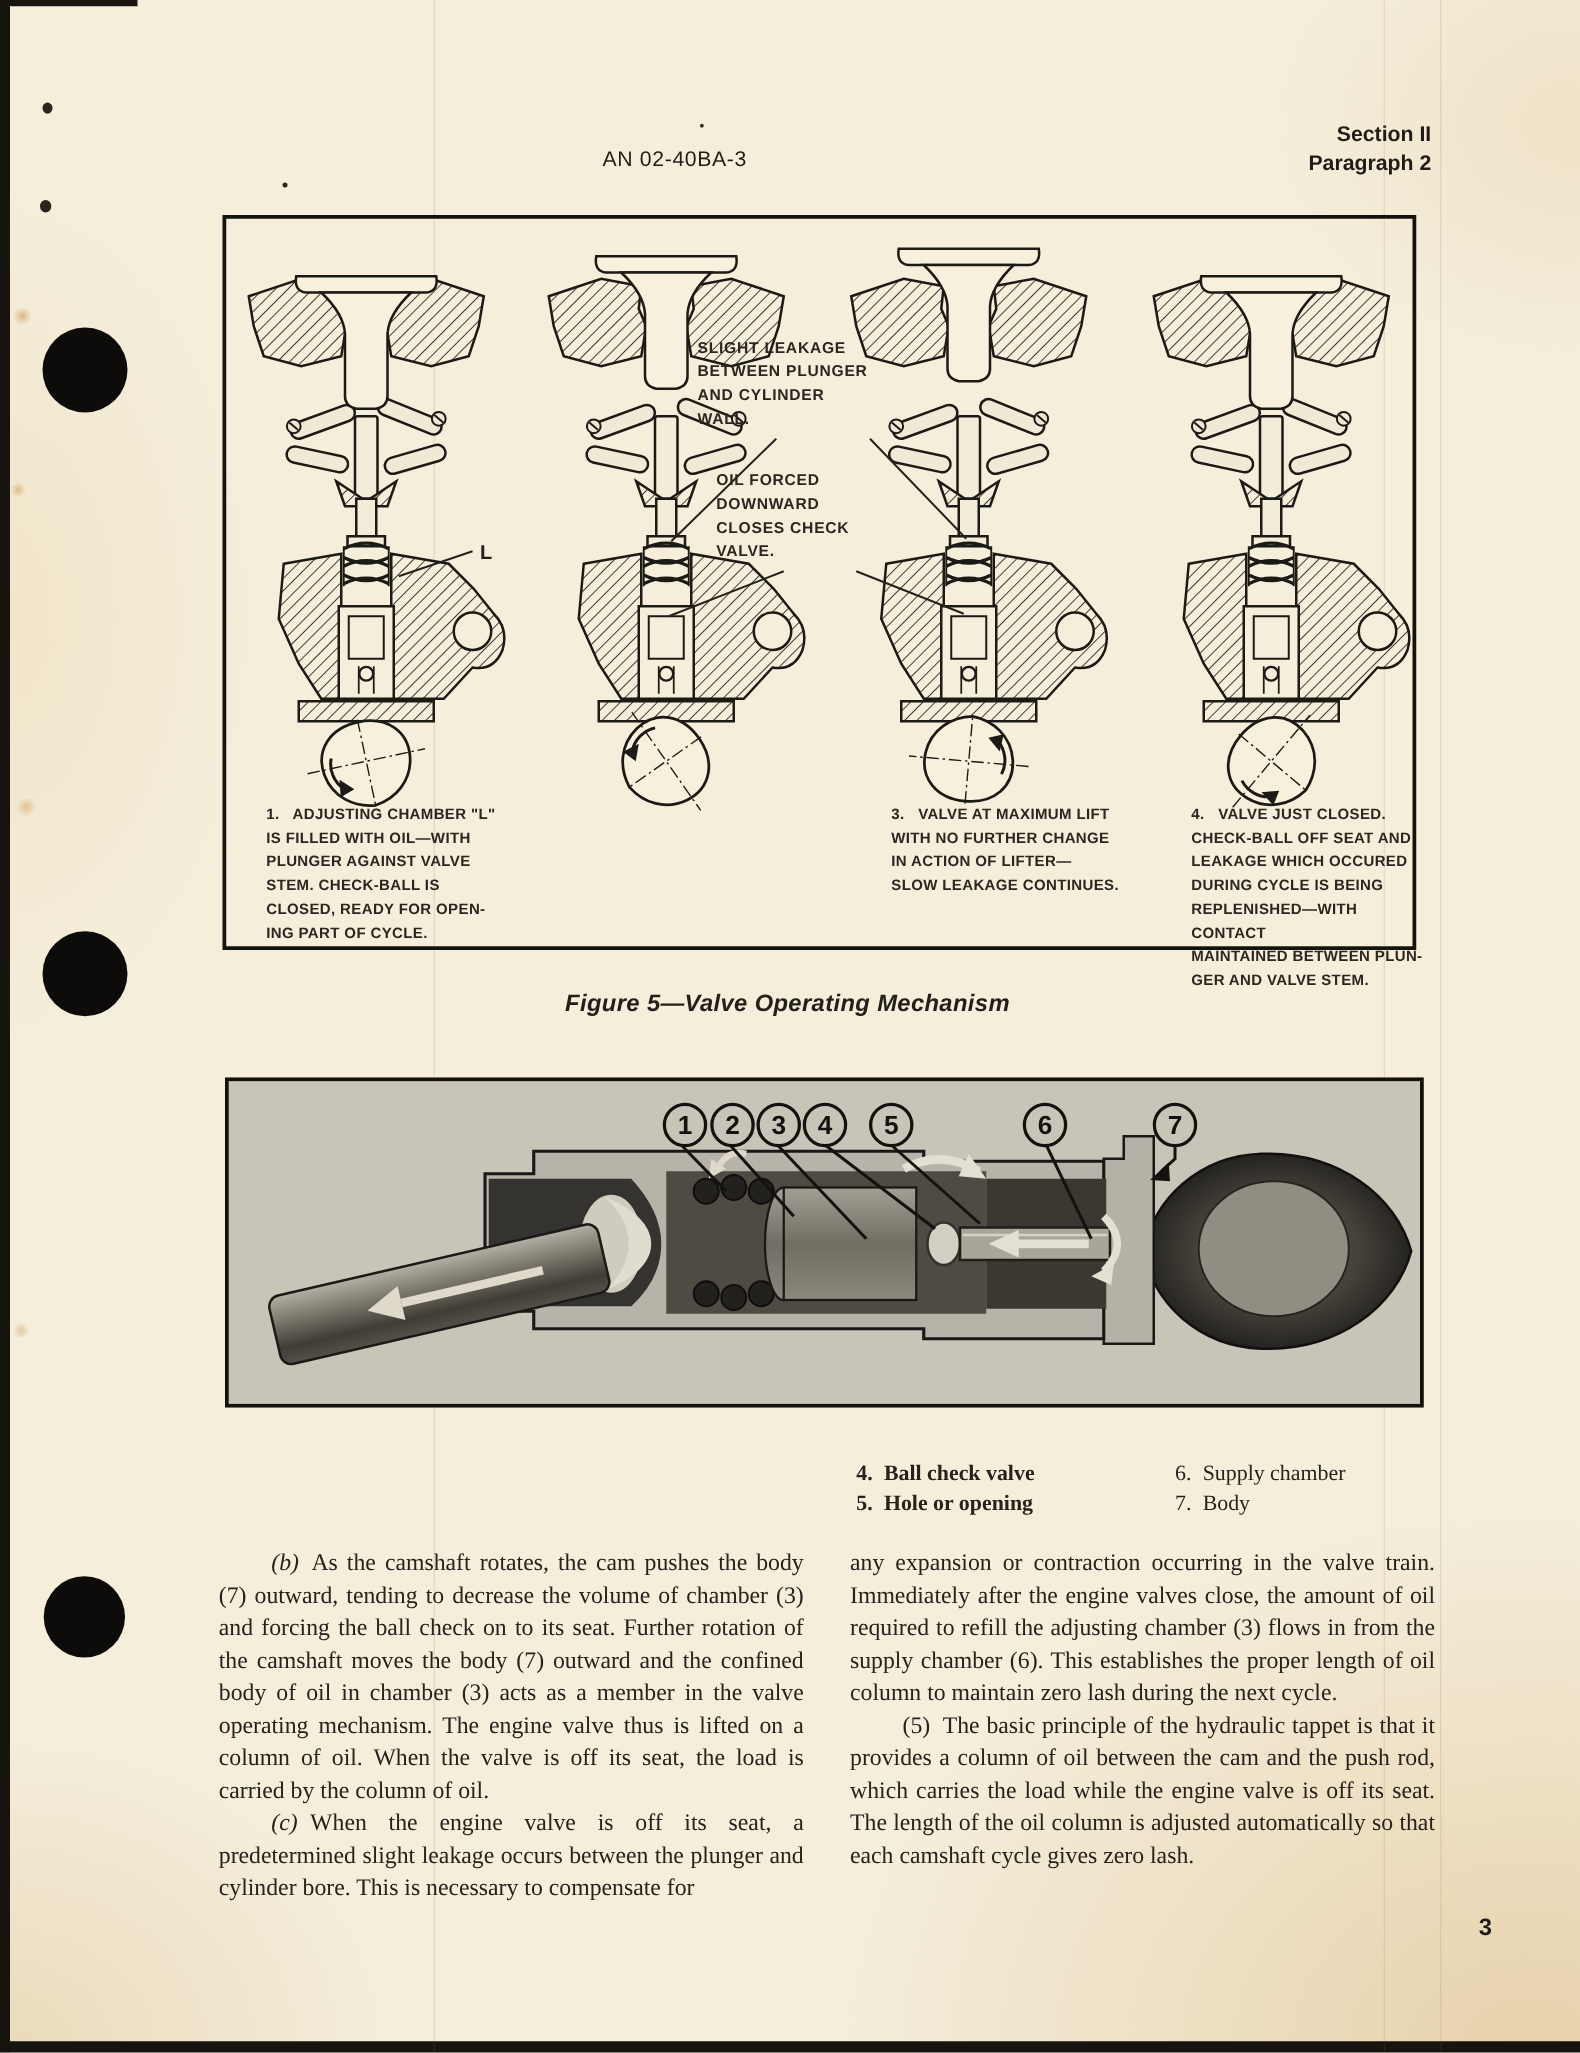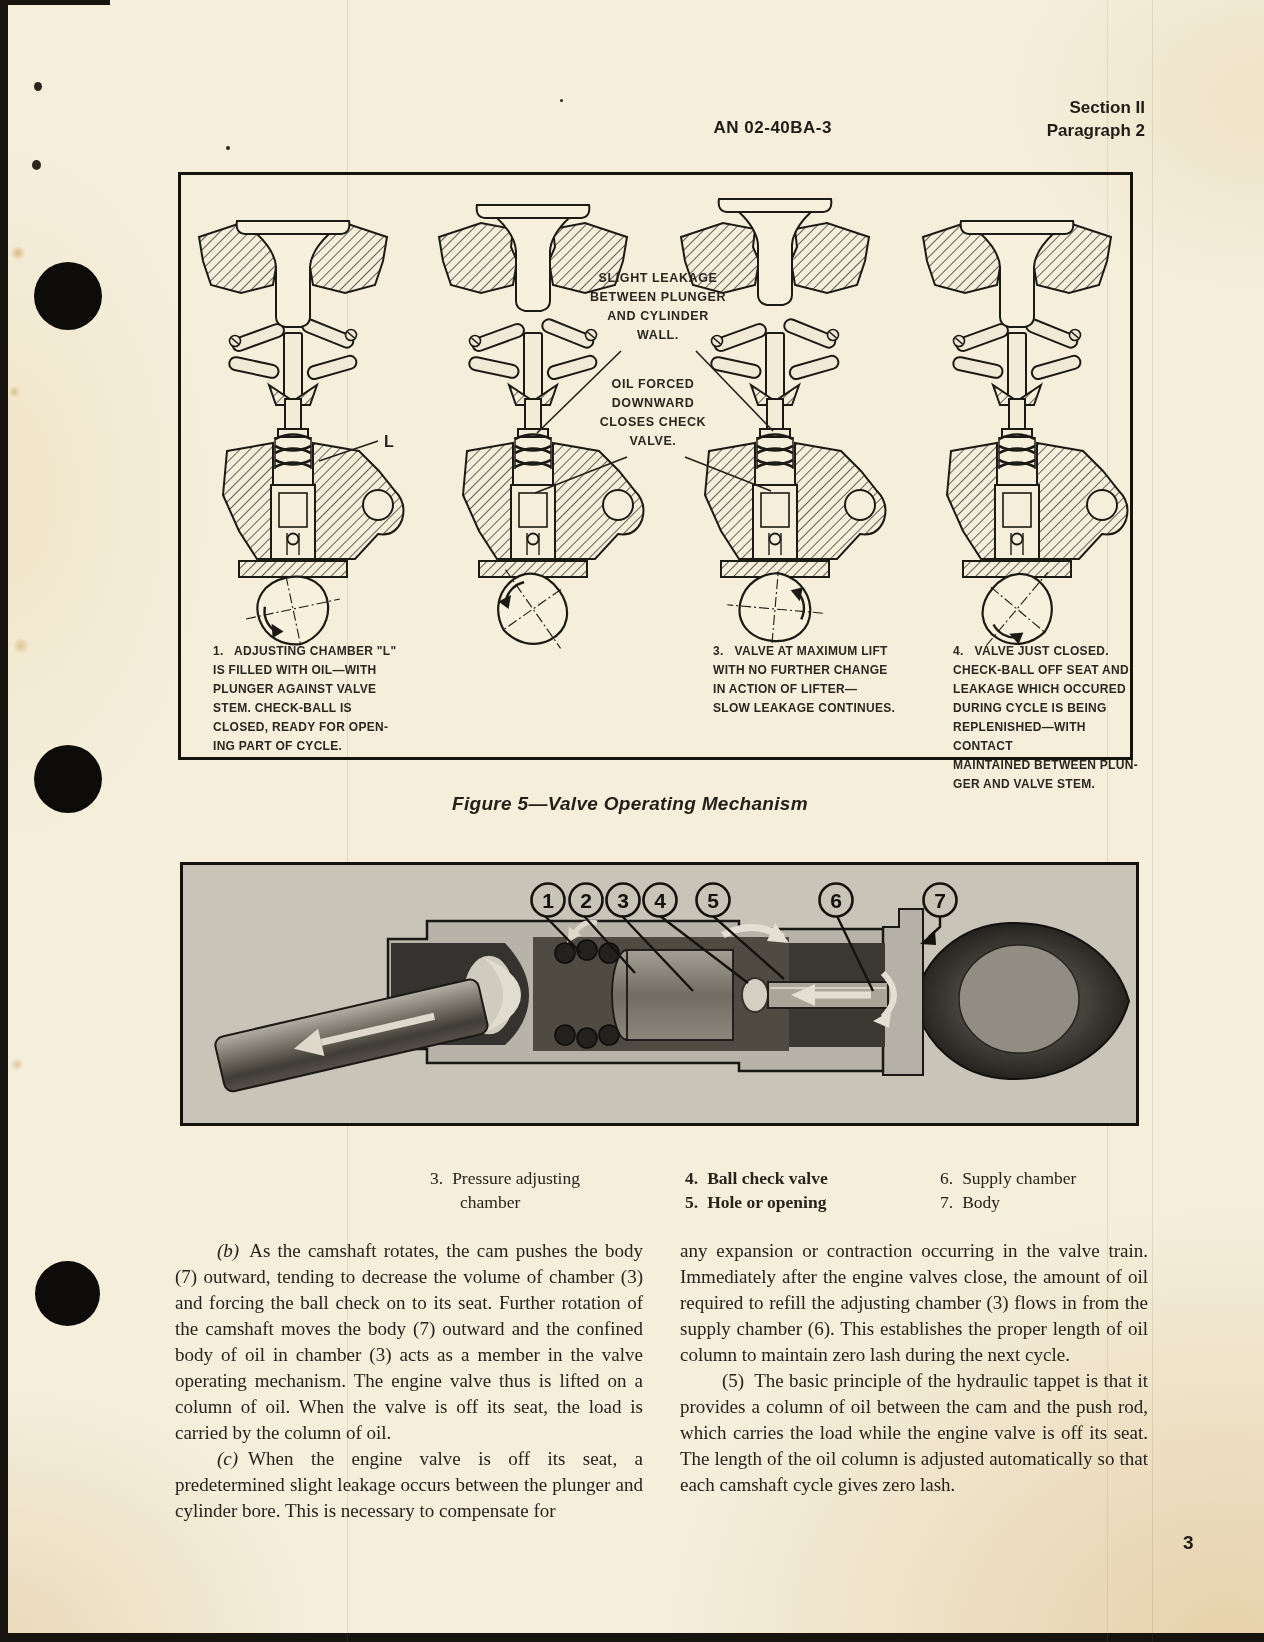--- a/index.html
+++ b/index.html
@@ -14,29 +14,29 @@
     font-family:"Liberation Serif", serif;color:#24211b;
   }
   .edge-left{position:absolute;left:0;top:0;width:8px;height:100%;background:#17140f;}
   .edge-bottom{position:absolute;left:0;bottom:0;width:100%;height:9px;background:#17140f;}
   .edge-topleft{position:absolute;left:0;top:0;width:110px;height:5px;background:#17140f;}
   .crease{position:absolute;top:0;width:1px;height:100%;background:rgba(150,110,55,0.16);}
   .punch{position:absolute;background:#0d0c0a;border-radius:50%;}
   .fox{position:absolute;border-radius:50%;}
   .inkdot{position:absolute;background:#2b251d;border-radius:50%;}
 
-  .hdr-doc{position:absolute;left:482px;top:118px;width:350px;text-align:right;
-    font-family:"Liberation Sans",sans-serif;font-weight:bold;font-size:17px;letter-spacing:.5px;color:#201d18;}
+  .hdr-doc{position:absolute;left:482px;top:118px;width:350px;text-align:left;
+    font-family:"Liberation Sans",sans-serif;font-weight:normal;font-size:17px;letter-spacing:.5px;color:#201d18;}
   .hdr-right{position:absolute;left:940px;top:96px;width:205px;text-align:right;
     font-family:"Liberation Sans",sans-serif;font-weight:bold;font-size:17px;line-height:23px;color:#201d18;}
 
   .fig5{position:absolute;left:178px;top:172px;width:949px;height:582px;border:3px solid #15130e;}
   .fig5 svg{position:absolute;left:0;top:0;}
   .anno{position:absolute;font-family:"Liberation Sans",sans-serif;font-weight:bold;
-    font-size:12.5px;line-height:19px;letter-spacing:.6px;text-align:center;color:#2a2620;white-space:pre-wrap;}
+    font-size:12.5px;line-height:19px;letter-spacing:.6px;color:#2a2620;white-space:pre-wrap;}
   .lbl-sl{left:377px;top:94px;width:200px;}
   .lbl-of{left:392px;top:200px;width:160px;}
   .step{position:absolute;top:467px;font-family:"Liberation Sans",sans-serif;font-weight:bold;
     font-size:12px;line-height:19px;letter-spacing:.3px;color:#2a2620;white-space:pre-wrap;text-align:left;}
   .cap1{left:32px;width:200px;} .cap2{left:288px;width:196px;} .cap3{left:532px;width:196px;} .cap4{left:772px;width:186px;}
 
   .figcap{position:absolute;text-align:center;font-family:"Liberation Sans",sans-serif;
     font-weight:bold;font-style:italic;font-size:19px;color:#23201a;letter-spacing:.3px;}
   .figcap5{left:300px;top:793px;width:660px;}
   .figcap6{left:250px;top:1131px;width:760px;}
@@ -336,23 +336,20 @@
         <text x="440" y="42.5">3</text>
         <text x="477" y="42.5">4</text>
         <text x="530" y="42.5">5</text>
         <text x="653" y="42.5">6</text>
         <text x="757" y="42.5">7</text>
       </g>
     </svg>
   </div>
 
 
-  <div class="legend-col leg2">
-    <div class="leg-item"><span class="leg-num">3.</span><span>Pressure adjusting chamber</span></div>
-  </div>
   <div class="legend-col leg3">
     <div class="leg-item"><span class="leg-num">4.</span><span>Ball check valve</span></div>
     <div class="leg-item"><span class="leg-num">5.</span><span>Hole or opening</span></div>
   </div>
   <div class="legend-col leg4">
     <div class="leg-item"><span class="leg-num">6.</span><span>Supply chamber</span></div>
     <div class="leg-item"><span class="leg-num">7.</span><span>Body</span></div>
   </div>
 
   <div class="bodycol left-col">

